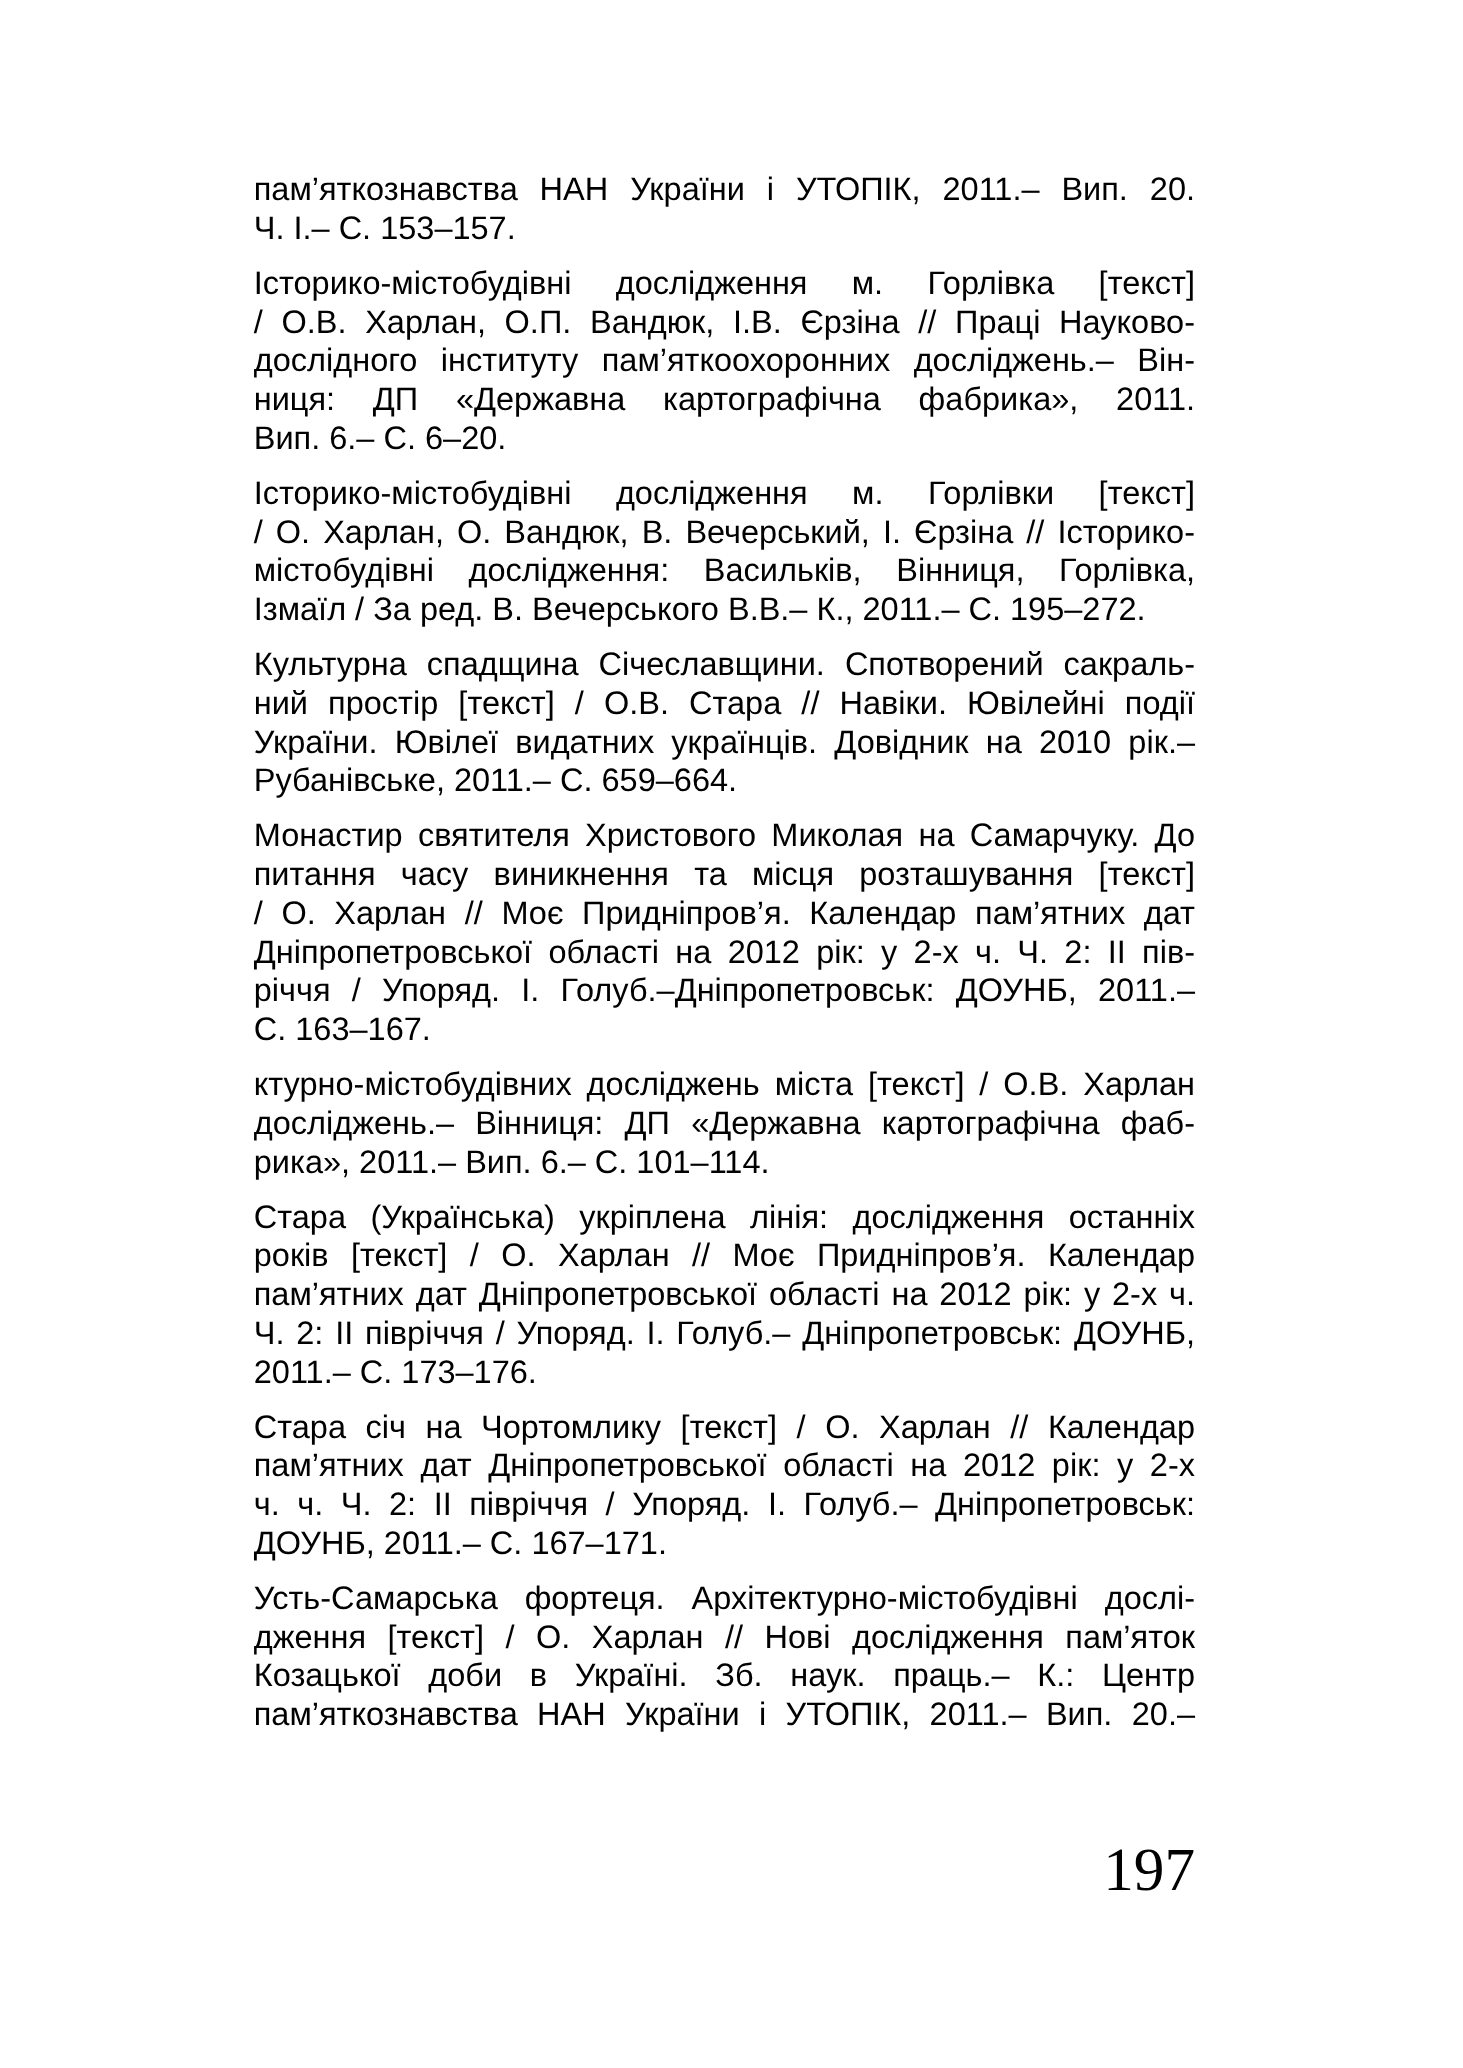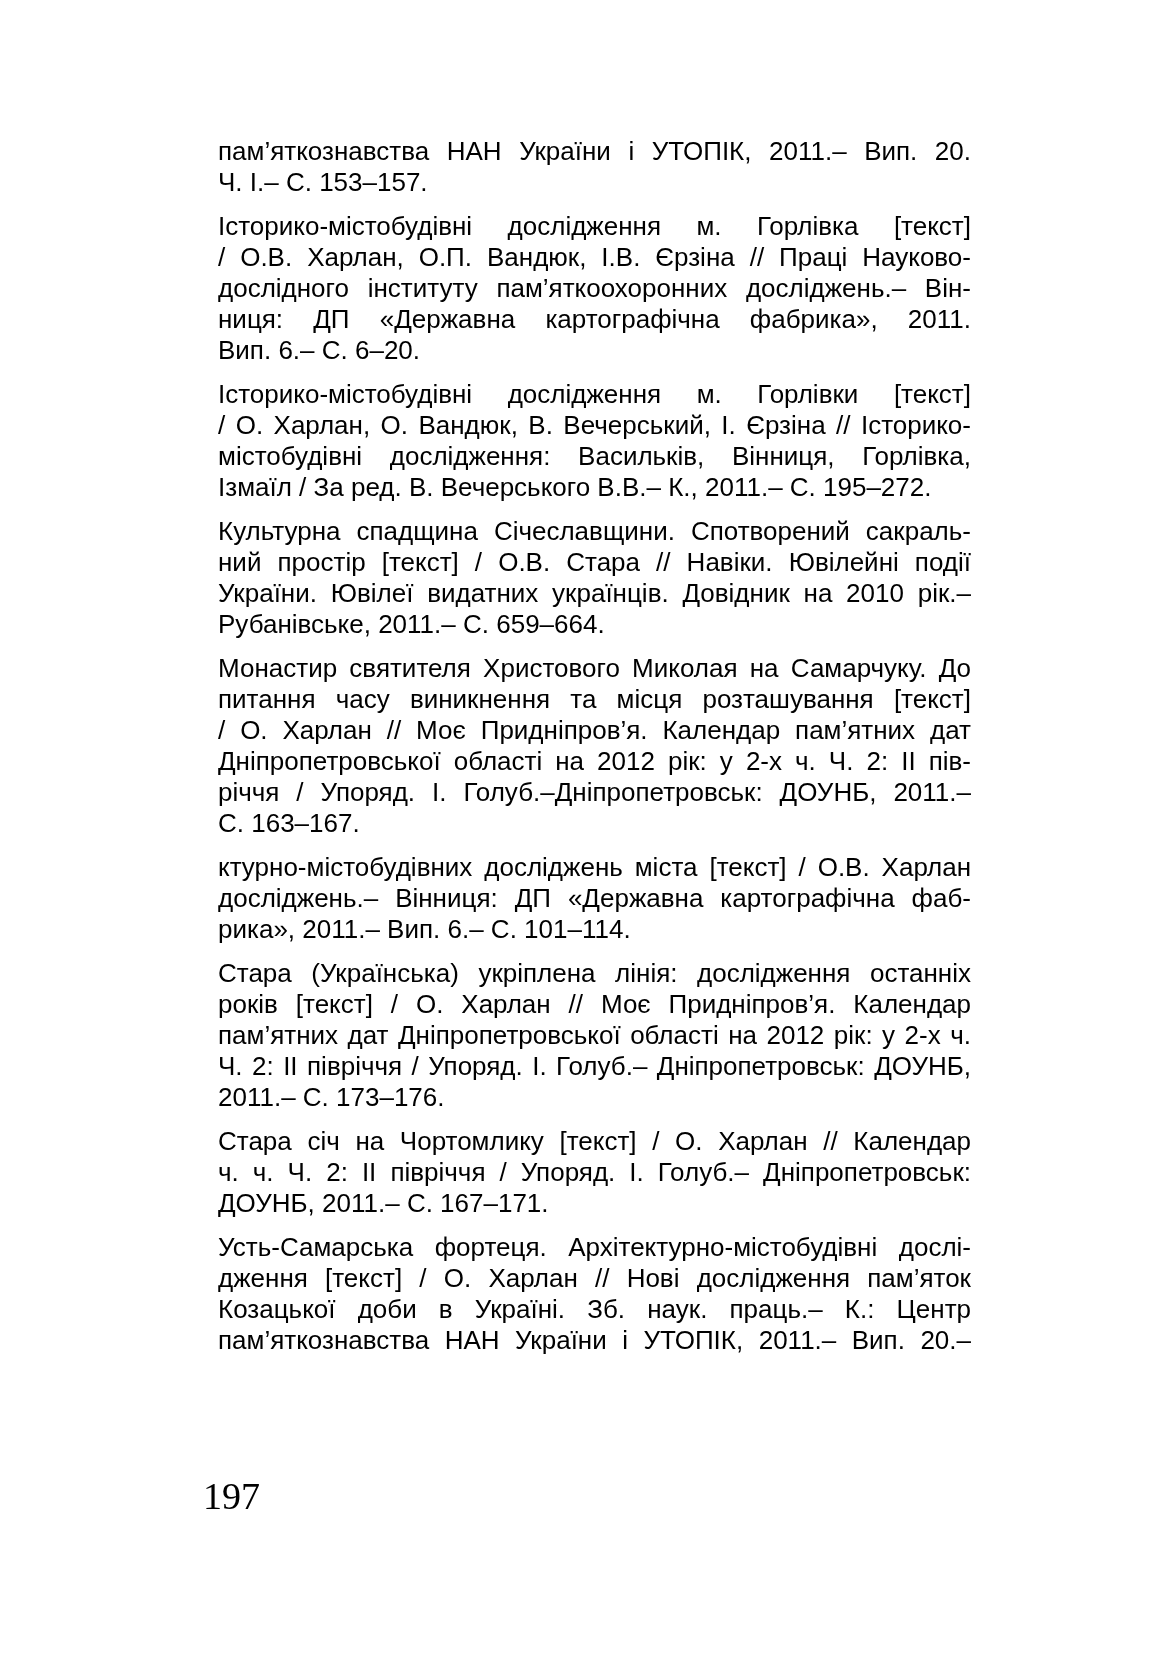--- a/index.html
+++ b/index.html
@@ -14,21 +14,21 @@
     font-family: "Liberation Sans", sans-serif;
     overflow: hidden;
   }
   .page {
     position: absolute;
     inset: 0;
     background: #ffffff;
   }
   .text-block {
     position: absolute;
-    left: 218px;
+    left: 203px;
     top: 136px;
     width: 753px;
   }
   .entry {
     margin: 0 0 13px 0;
   }
   .entry-line {
     font-family: "Liberation Sans", sans-serif;
     font-size: 26px;
     line-height: 31px;
@@ -39,23 +39,23 @@
     white-space: normal;
   }
   .entry-line.is-last {
     text-align-last: left;
   }
   .page-number {
     position: absolute;
     left: 203px;
     top: 1476px;
     width: 753px;
-    text-align: left;
+    text-align: right;
     font-family: "Liberation Serif", serif;
-    font-size: 38px;
+    font-size: 49px;
     line-height: 40px;
     color: #000000;
   }
 </style>
 </head>
 <body>
 
 <div class="page">
   <div class="text-block">
       <div class="entry">
@@ -96,20 +96,21 @@
       </div>
       <div class="entry">
         <div class="entry-line">Стара (Українська) укріплена лінія: дослідження останніх</div>
         <div class="entry-line">років [текст] / О. Харлан // Моє Придніпров’я. Календар</div>
         <div class="entry-line">пам’ятних дат Дніпропетровської області на 2012 рік: у 2-х ч.</div>
         <div class="entry-line">Ч. 2: ІІ півріччя / Упоряд. І. Голуб.– Дніпропетровськ: ДОУНБ,</div>
         <div class="entry-line is-last">2011.– С. 173–176.</div>
       </div>
       <div class="entry">
         <div class="entry-line">Стара січ на Чортомлику [текст] / О. Харлан // Календар</div>
+        <div class="entry-line">пам’ятних дат Дніпропетровської області на 2012 рік: у 2-х</div>
         <div class="entry-line">ч. ч. Ч. 2: ІІ півріччя / Упоряд. І. Голуб.– Дніпропетровськ:</div>
         <div class="entry-line is-last">ДОУНБ, 2011.– С. 167–171.</div>
       </div>
       <div class="entry">
         <div class="entry-line">Усть-Самарська фортеця. Архітектурно-містобудівні дослі-</div>
         <div class="entry-line">дження [текст] / О. Харлан // Нові дослідження пам’яток</div>
         <div class="entry-line">Козацької доби в Україні. Зб. наук. праць.– К.: Центр</div>
         <div class="entry-line">пам’яткознавства НАН України і УТОПІК, 2011.– Вип. 20.–</div>
       </div>
     </div>

